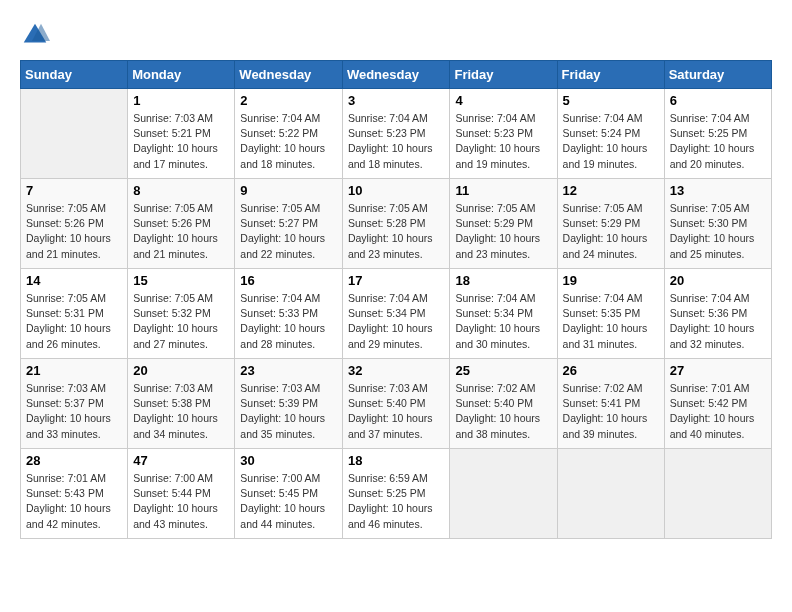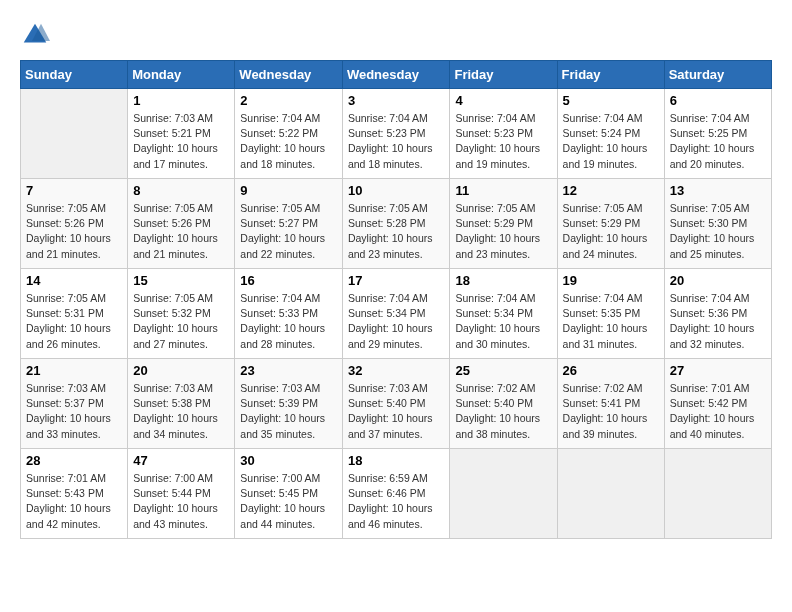--- a/index.html
+++ b/index.html
@@ -333,21 +333,21 @@
         <td>
           <span class="day-num">30</span>
           <div class="day-info" style="white-space: pre-line;">Sunrise: 7:00 AM
 Sunset: 5:45 PM
 Daylight: 10 hours
 and 44 minutes.</div>
         </td>
         <td>
           <span class="day-num">18</span>
           <div class="day-info" style="white-space: pre-line;">Sunrise: 6:59 AM
-Sunset: 6:46 PM
+Sunset: 5:25 PM
 Daylight: 10 hours
 and 46 minutes.</div>
         </td>
         <td class="empty"></td>
         <td class="empty"></td>
         <td class="empty"></td>
       </tr>
     </tbody>
 </table>
 

